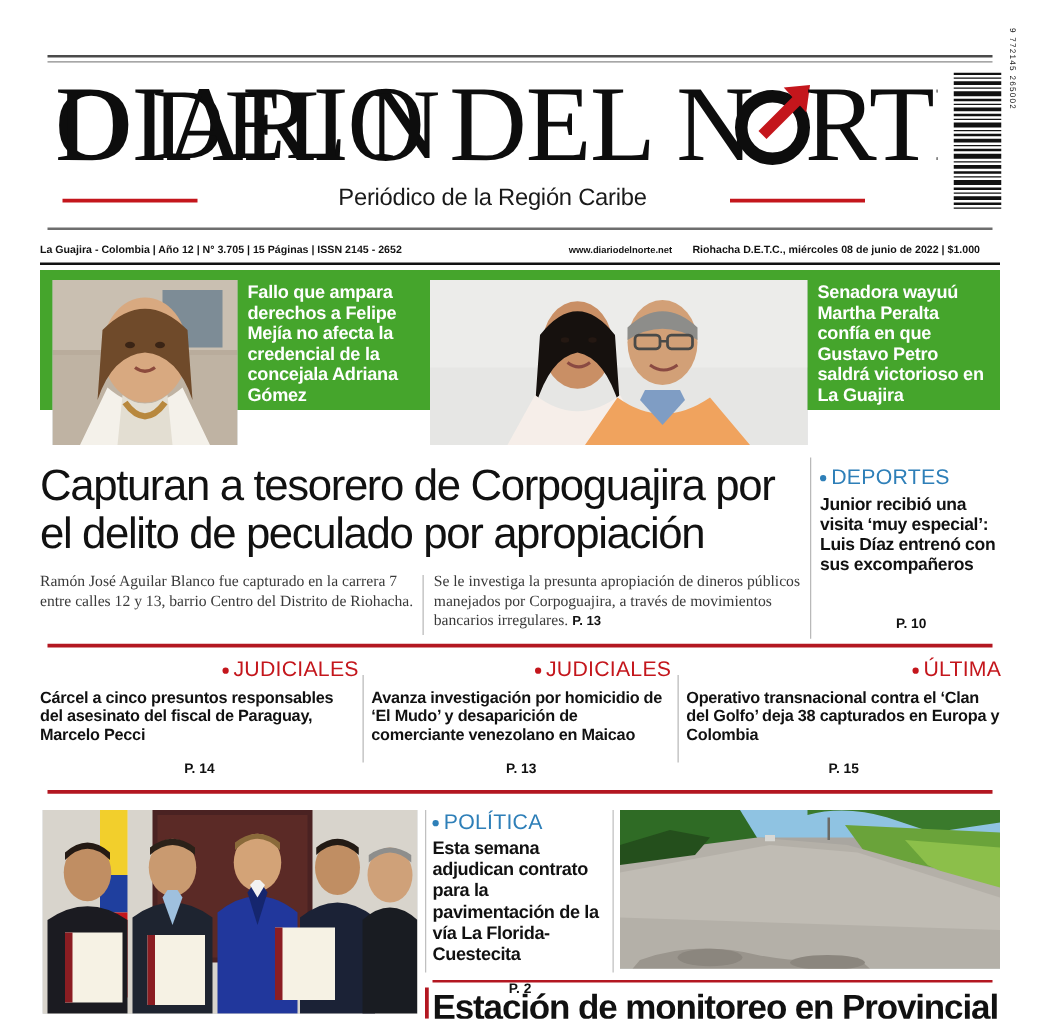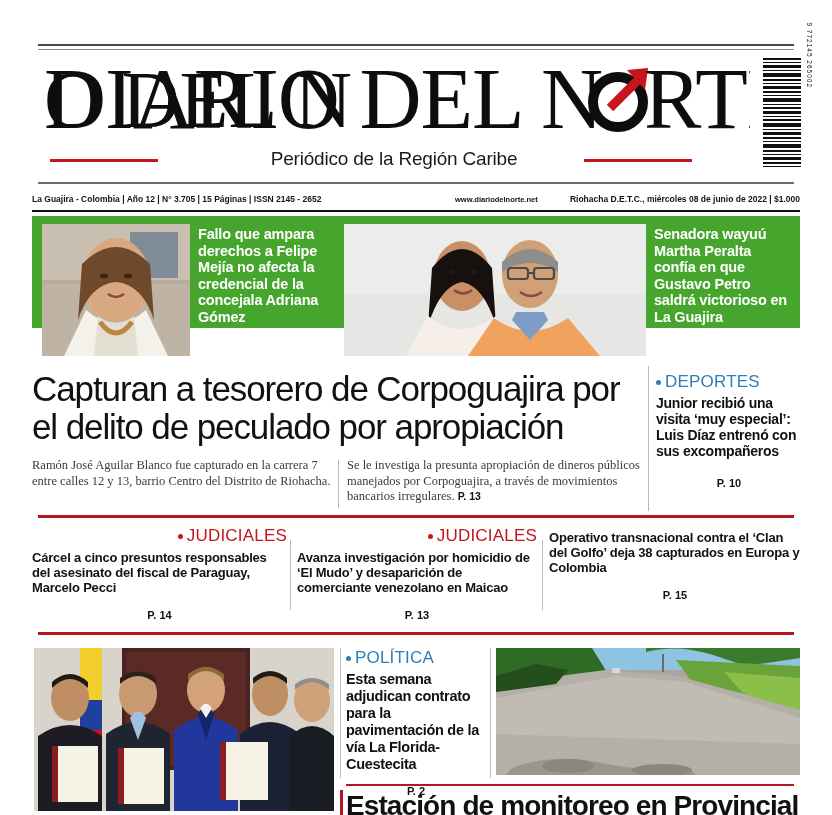--- a/index.html
+++ b/index.html
@@ -100,21 +100,21 @@
   .infobar {
     position: absolute;
     left: 32px; top: 192px;
     width: 768px; height: 16px;
     font-size: 8.5px;
     color: #131313;
     font-family: "Liberation Sans", sans-serif;
   }
   .infobar .left { position: absolute; left: 0; top: 2px; white-space: nowrap; font-weight: 600; }
   .infobar .mid  { position: absolute; left: 376px; top: 3px; white-space: nowrap; font-weight: 600; font-size: 7.5px; margin-left: 47px; }
-  .infobar .right{ position: absolute; right: 0; top: 2px; white-space: nowrap; font-weight: 600; }
+  .infobar .right{ position: absolute; right: 16px; top: 2px; white-space: nowrap; font-weight: 600; }
   .rule-infobar {
     position: absolute;
     left: 32px; top: 210px;
     width: 768px; height: 2px;
     background: #111;
   }
 
   
   .green-band {
     position: absolute;
@@ -231,21 +231,21 @@
   .kicker.red .dot { background: #c4161c; }
   .dep-head {
     margin-top: 3px;
     font-size: 14px;
     line-height: 16px;
     font-weight: 700;
     color: #111;
     letter-spacing: -0.25px;
   }
   .dep-page {
-    margin-top: 18px;
+    margin-top: 34px;
     text-align: center;
     font-size: 11px;
     font-weight: 700;
     color: #111;
   }
 
   
   .rule-red-1 {
     position: absolute;
     left: 38px; top: 515px;
@@ -506,20 +506,21 @@
   <div class="vdiv" style="left:290px; top:540px; height:70px;"></div>
 
   <div class="tri tri-2">
     <div class="kicker red"><span class="dot"></span><span>JUDICIALES</span></div>
     <div class="tri-head">Avanza investigación por homicidio de ‘El Mudo’ y desaparición de comerciante venezolano en Maicao</div>
     <div class="tri-page">P. 13</div>
   </div>
   <div class="vdiv" style="left:542px; top:540px; height:70px;"></div>
 
   <div class="tri tri-3">
+    <div class="kicker red"><span class="dot"></span><span>ÚLTIMA</span></div>
     <div class="tri-head">Operativo transnacional contra el ‘Clan del Golfo’ deja 38 capturados en Europa y Colombia</div>
     <div class="tri-page">P. 15</div>
   </div>
 
   <div class="rule-red-2"></div>
 
   <div class="photo ph-bottomleft">
     <svg viewBox="0 0 300 163" preserveAspectRatio="none">
       <rect width="300" height="163" fill="#d8d4cc"></rect>
       <rect x="88" y="0" width="128" height="122" fill="#4a2222"></rect>

